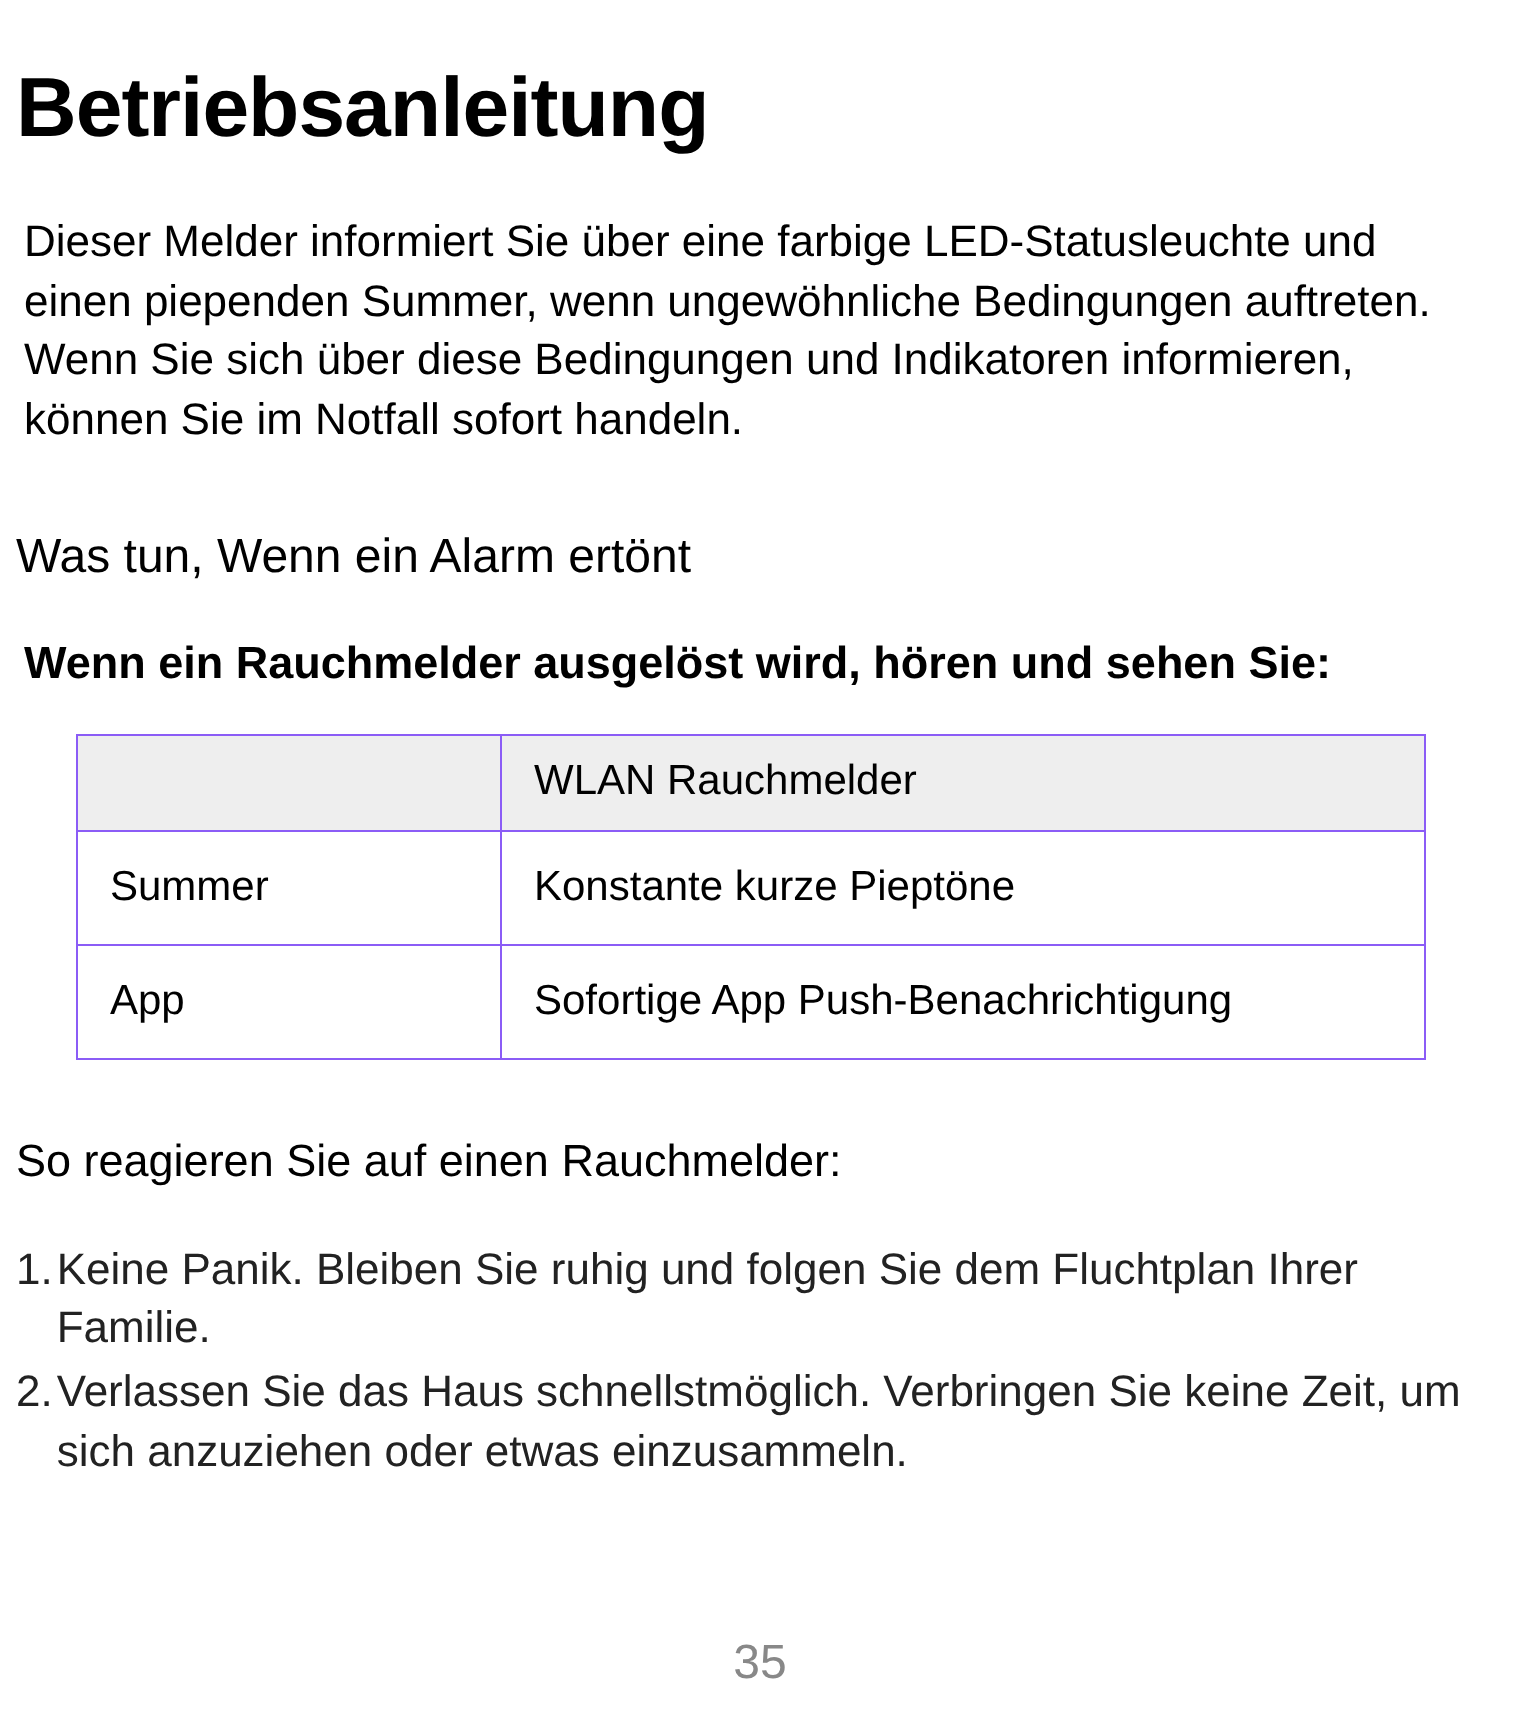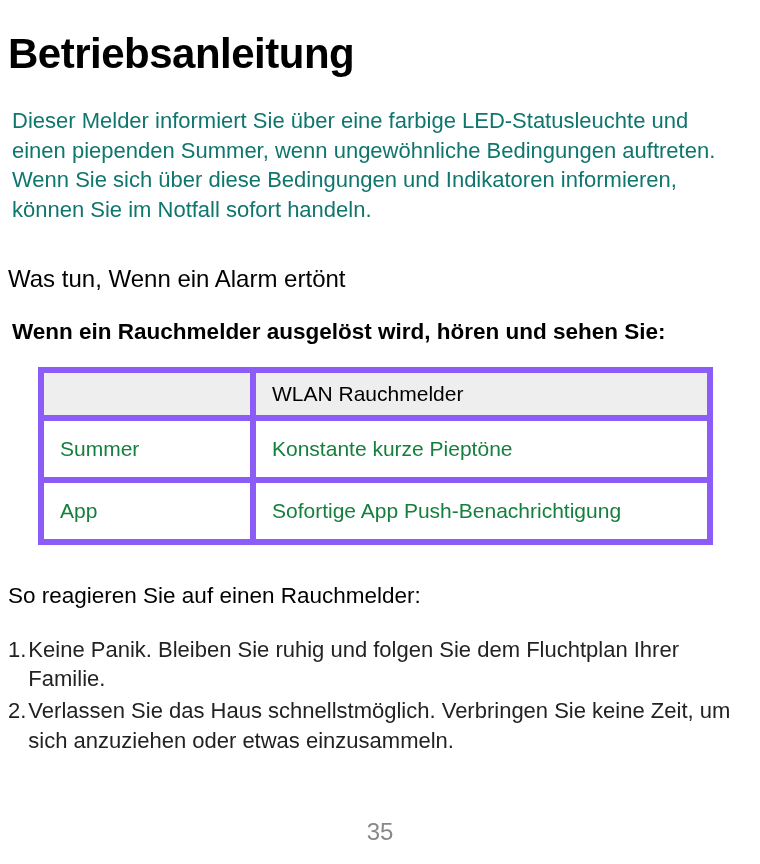--- a/index.html
+++ b/index.html
@@ -19,21 +19,21 @@
   .page-title {
     font-size: 42px;
     font-weight: 700;
     margin-bottom: 28px;
     letter-spacing: -0.5px;
     padding-left: 0;
   }
   .intro {
     font-size: 22px;
     line-height: 1.35;
-    color: #0f766e;
+    color: #000000;
     margin-bottom: 40px;
     padding-left: 4px;
     padding-right: 10px;
   }
   .section-sub1 {
     font-size: 24px;
     font-weight: 400;
     margin-bottom: 26px;
     padding-left: 0;
   }
@@ -43,36 +43,36 @@
     margin-bottom: 22px;
     padding-left: 4px;
   }
   .tbl {
     width: 675px;
     margin-left: 30px;
     border-collapse: collapse;
     margin-bottom: 38px;
   }
   .tbl th, .tbl td {
-    border: 6px solid #8b5cf6;
+    border: 1px solid #8b5cf6;
     text-align: left;
     font-size: 21px;
     font-weight: 400;
     vertical-align: middle;
   }
   .tbl th {
     background: #eeeeee;
     font-weight: 400;
     height: 48px;
     padding: 0 16px;
   }
   .tbl td {
     height: 50px;
     padding: 16px 16px;
-    color: #15803d;
+    color: #000000;
   }
   .col-left {
     width: 212px;
   }
   .section-sub3 {
     font-size: 22.5px;
     font-weight: 400;
     margin-bottom: 26px;
     padding-left: 0;
   }

